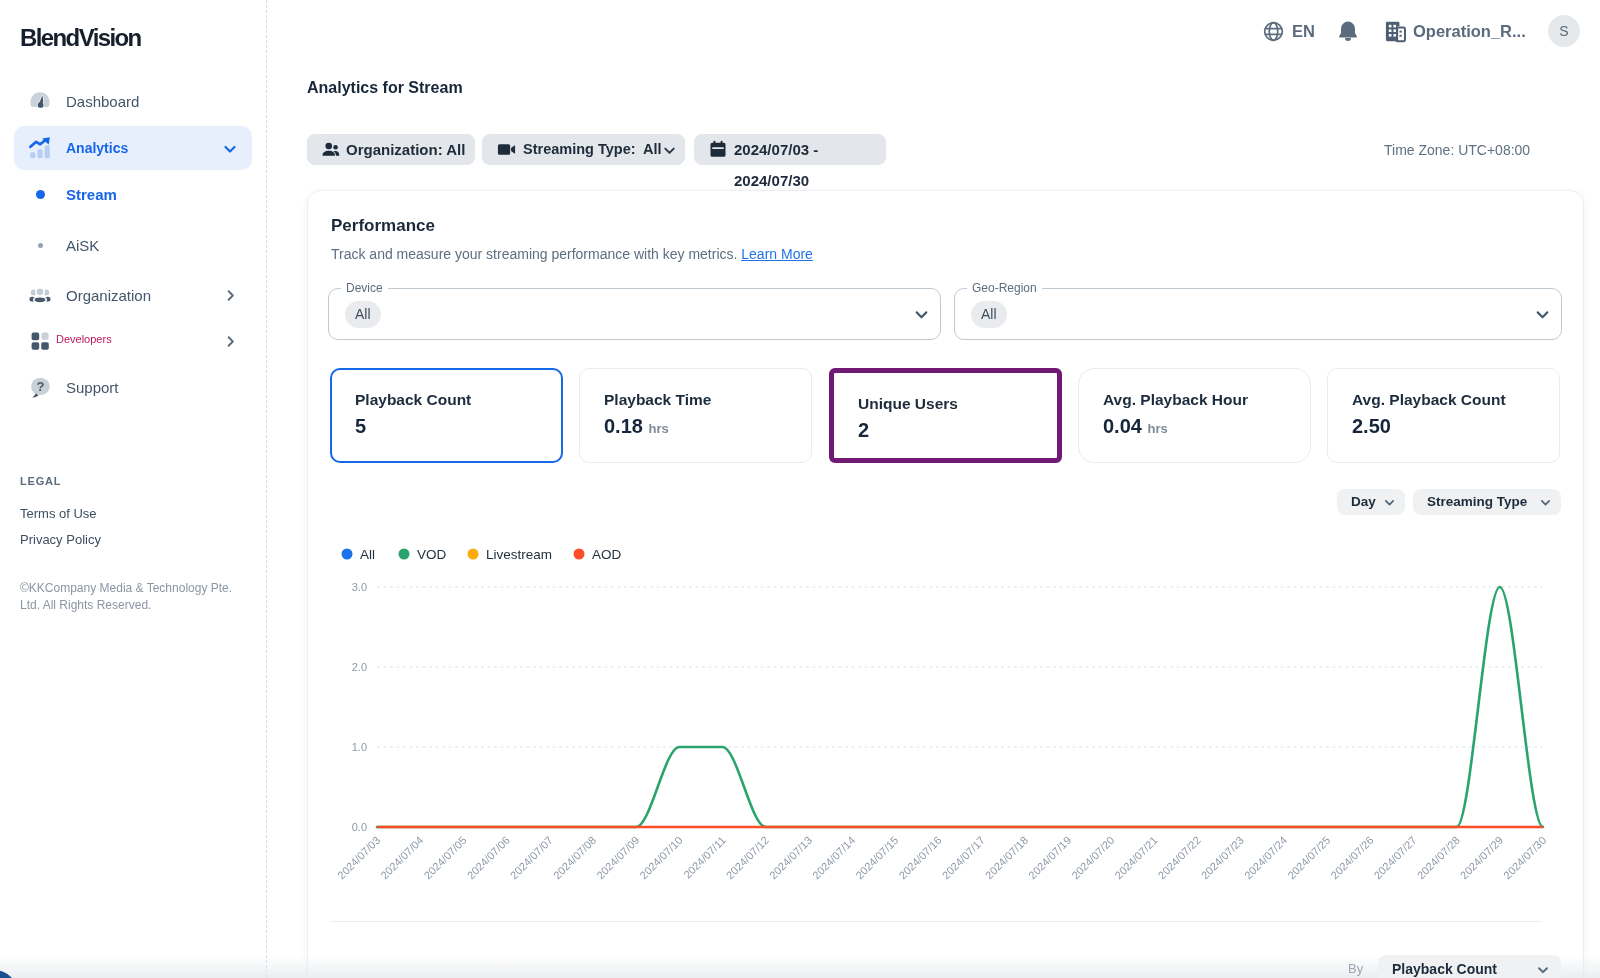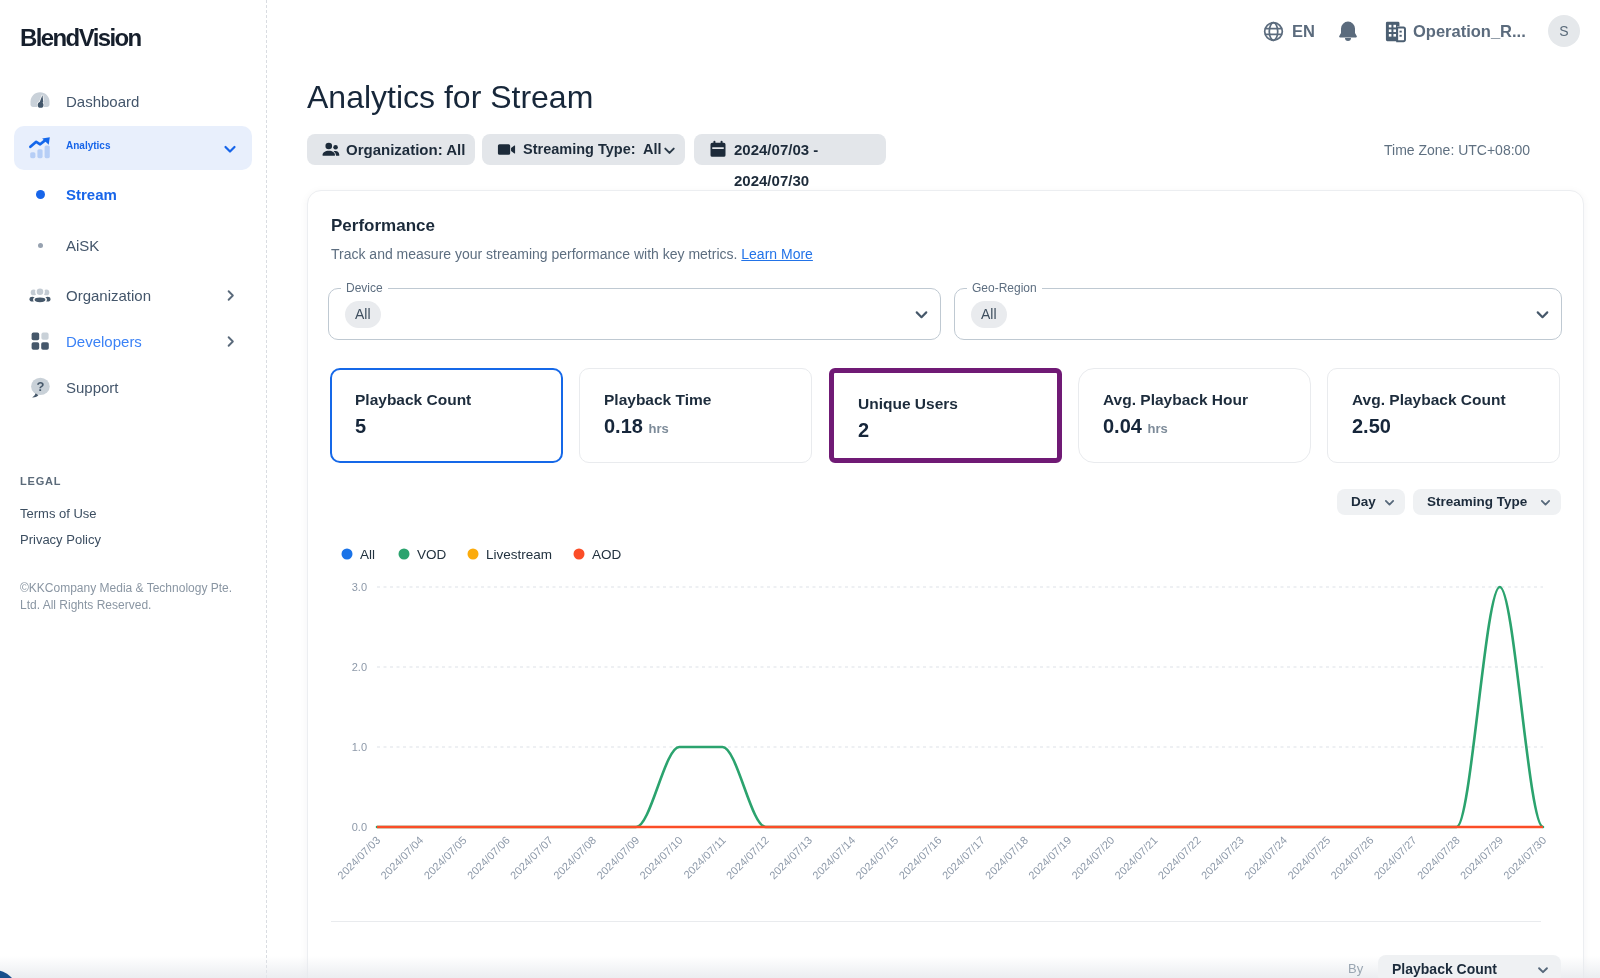--- a/index.html
+++ b/index.html
@@ -21,21 +21,21 @@
 </svg>
   <div class="abs" style="left:66px;top:93px;font-size:15px;color:#44566b">Dashboard</div>
   <div class="abs" style="left:14px;top:126px;width:238px;height:44px;background:#e8effc;border-radius:10px"></div>
   <svg width="26" height="26" viewBox="0 0 26 26" style="position:absolute;left:27px;top:135px">
 <rect x="3.2" y="17.2" width="5.2" height="6" rx="1.6" fill="#b6cef6"></rect>
 <rect x="10.4" y="14.2" width="5.2" height="9" rx="1.6" fill="#b6cef6"></rect>
 <rect x="17.6" y="10.5" width="5.2" height="12.7" rx="1.6" fill="#b6cef6"></rect>
 <path d="M3.4 11.8 L9.2 6.8 L13.2 9.3 L19 4.6" fill="none" stroke="#1467eb" stroke-width="2.7" stroke-linecap="round" stroke-linejoin="round"></path>
 <path d="M15.2 3.4 L22.8 2.2 L21.7 9.8 Z" fill="#1467eb"></path>
 </svg>
-  <div class="abs" style="left:66px;top:140px;font-size:10px;font-weight:bold;color:#1765e9">Analytics</div>
+  <div class="abs" style="left:66px;top:140px;font-size:14px;font-weight:bold;color:#1765e9">Analytics</div>
   <svg width="16" height="16" viewBox="0 0 16 16" style="position:absolute;left:222px;top:141px" fill="none" stroke="#1765e9" stroke-width="2.2" stroke-linecap="round" stroke-linejoin="round">
         <path d="M3.5 6 L8 10.5 L12.5 6"></path>
       </svg>
   <div class="abs" style="left:35.5px;top:190px;width:9px;height:9px;border-radius:50%;background:#1765e9"></div>
   <div class="abs" style="left:66px;top:186px;font-size:15px;font-weight:bold;color:#1765e9">Stream</div>
   <div class="abs" style="left:37.5px;top:242.5px;width:5px;height:5px;border-radius:50%;background:#97a2b0"></div>
   <div class="abs" style="left:66px;top:237px;font-size:15px;color:#44566b">AiSK</div>
   <svg width="24" height="24" viewBox="0 0 24 24" style="position:absolute;left:28px;top:283px">
 <circle cx="5.6" cy="9.4" r="2.9" fill="#c3cbd3"></circle>
 <circle cx="18.4" cy="9.4" r="2.9" fill="#c3cbd3"></circle>
@@ -47,21 +47,21 @@
   <div class="abs" style="left:66px;top:287px;font-size:15px;color:#44566b">Organization</div>
   <svg width="15" height="15" viewBox="0 0 16 16" style="position:absolute;left:223px;top:288px" fill="none" stroke="#5a6a7b" stroke-width="2.0" stroke-linecap="round" stroke-linejoin="round">
         <path d="M6 3.5 L10.5 8 L6 12.5"></path>
       </svg>
   <svg width="24" height="24" viewBox="0 0 24 24" style="position:absolute;left:28px;top:329px">
 <rect x="3.6" y="3.6" width="7.6" height="7.6" rx="1.8" fill="#45576a"></rect>
 <rect x="13.4" y="3.6" width="7.2" height="7.2" rx="1.8" fill="#c9d1d8"></rect>
 <rect x="3.6" y="13.2" width="7.6" height="7.6" rx="1.8" fill="#45576a"></rect>
 <rect x="13.2" y="13.2" width="7.6" height="7.6" rx="1.8" fill="#45576a"></rect>
 </svg>
-  <div class="abs" style="left:66px;top:333px;font-size:15px;color:#3b82f6">Developers</div>
+  <div class="abs" style="left:56px;top:333px;font-size:11px;color:#be185d">Developers</div>
   <svg width="15" height="15" viewBox="0 0 16 16" style="position:absolute;left:223px;top:334px" fill="none" stroke="#5a6a7b" stroke-width="2.0" stroke-linecap="round" stroke-linejoin="round">
         <path d="M6 3.5 L10.5 8 L6 12.5"></path>
       </svg>
   <svg width="26" height="26" viewBox="0 0 26 26" style="position:absolute;left:27px;top:375px">
 <ellipse cx="13.4" cy="11.4" rx="9.3" ry="8.6" fill="#c9d1d8"></ellipse>
 <path d="M8.6 18.2 C8 20 6.8 21.4 5.2 22.4 C7.6 22.6 9.8 21.8 11.4 20.2 Z" fill="#46586a"></path>
 <text x="13.4" y="15.6" text-anchor="middle" font-family="Liberation Sans, sans-serif" font-size="13" font-weight="bold" fill="#46586a">?</text>
 </svg>
   <div class="abs" style="left:66px;top:379px;font-size:15px;color:#44566b">Support</div>
   <div class="abs" style="left:20px;top:475px;font-size:11px;font-weight:bold;letter-spacing:0.8px;color:#5c6b7a">LEGAL</div>
@@ -90,21 +90,21 @@
 <rect x="5.6" y="10" width="2.5" height="2.5" fill="#fff"></rect>
       <rect x="10" y="10" width="2.5" height="2.5" fill="#fff"></rect>
 <rect x="5.6" y="14.4" width="2.5" height="2.5" fill="#fff"></rect>
       <rect x="10" y="14.4" width="2.5" height="2.5" fill="#fff"></rect>
 <rect x="15.8" y="11.2" width="2.2" height="1.8" fill="#4c5f72"></rect>
       <rect x="15.8" y="15.2" width="2.2" height="1.8" fill="#4c5f72"></rect>
 </svg>
 <div class="abs" style="left:1413px;top:22px;font-size:16.5px;font-weight:bold;color:#5b6b7d">Operation_R...</div>
 <div class="abs" style="left:1548px;top:15px;width:32px;height:32px;border-radius:50%;background:#e5e8eb;text-align:center;line-height:32px;font-size:14px;color:#5a6a7a">S</div>
 
-<div class="abs" style="left:307px;top:79px;font-size:32px;font-weight:normal;color:#17273a">Analytics for Stream</div>
+<div class="abs" style="left:307px;top:79px;font-size:16px;font-weight:bold;color:#17273a">Analytics for Stream</div>
 
 <div class="abs" style="left:307px;top:134px;width:168px;height:31px;background:#e3e6ea;border-radius:8px">
   <svg width="21" height="21" viewBox="0 0 24 24" fill="#1d2b3a" style="position:absolute;left:13px;top:5px">
 <circle cx="10" cy="8" r="3.8"></circle>
 <path d="M10 13.4 c-4.2 0 -7 2.1 -7 4.4 l0 1.2 14 0 0 -1.2 c0 -2.3 -2.8 -4.4 -7 -4.4 Z"></path>
 <circle cx="17.8" cy="9.4" r="2.6"></circle>
 <path d="M17.8 13.6 c-0.9 0 -1.7 0.15 -2.4 0.42 a6.6 6.6 0 0 1 3 5 l3.6 0 0 -1.4 c0 -2.2 -1.9 -4 -4.2 -4 Z"></path>
 </svg>
   <div class="abs" style="left:39px;top:0;height:22px;line-height:31px;font-size:15px;font-weight:bold;color:#1d2b3a">Organization: All</div>
 </div>

